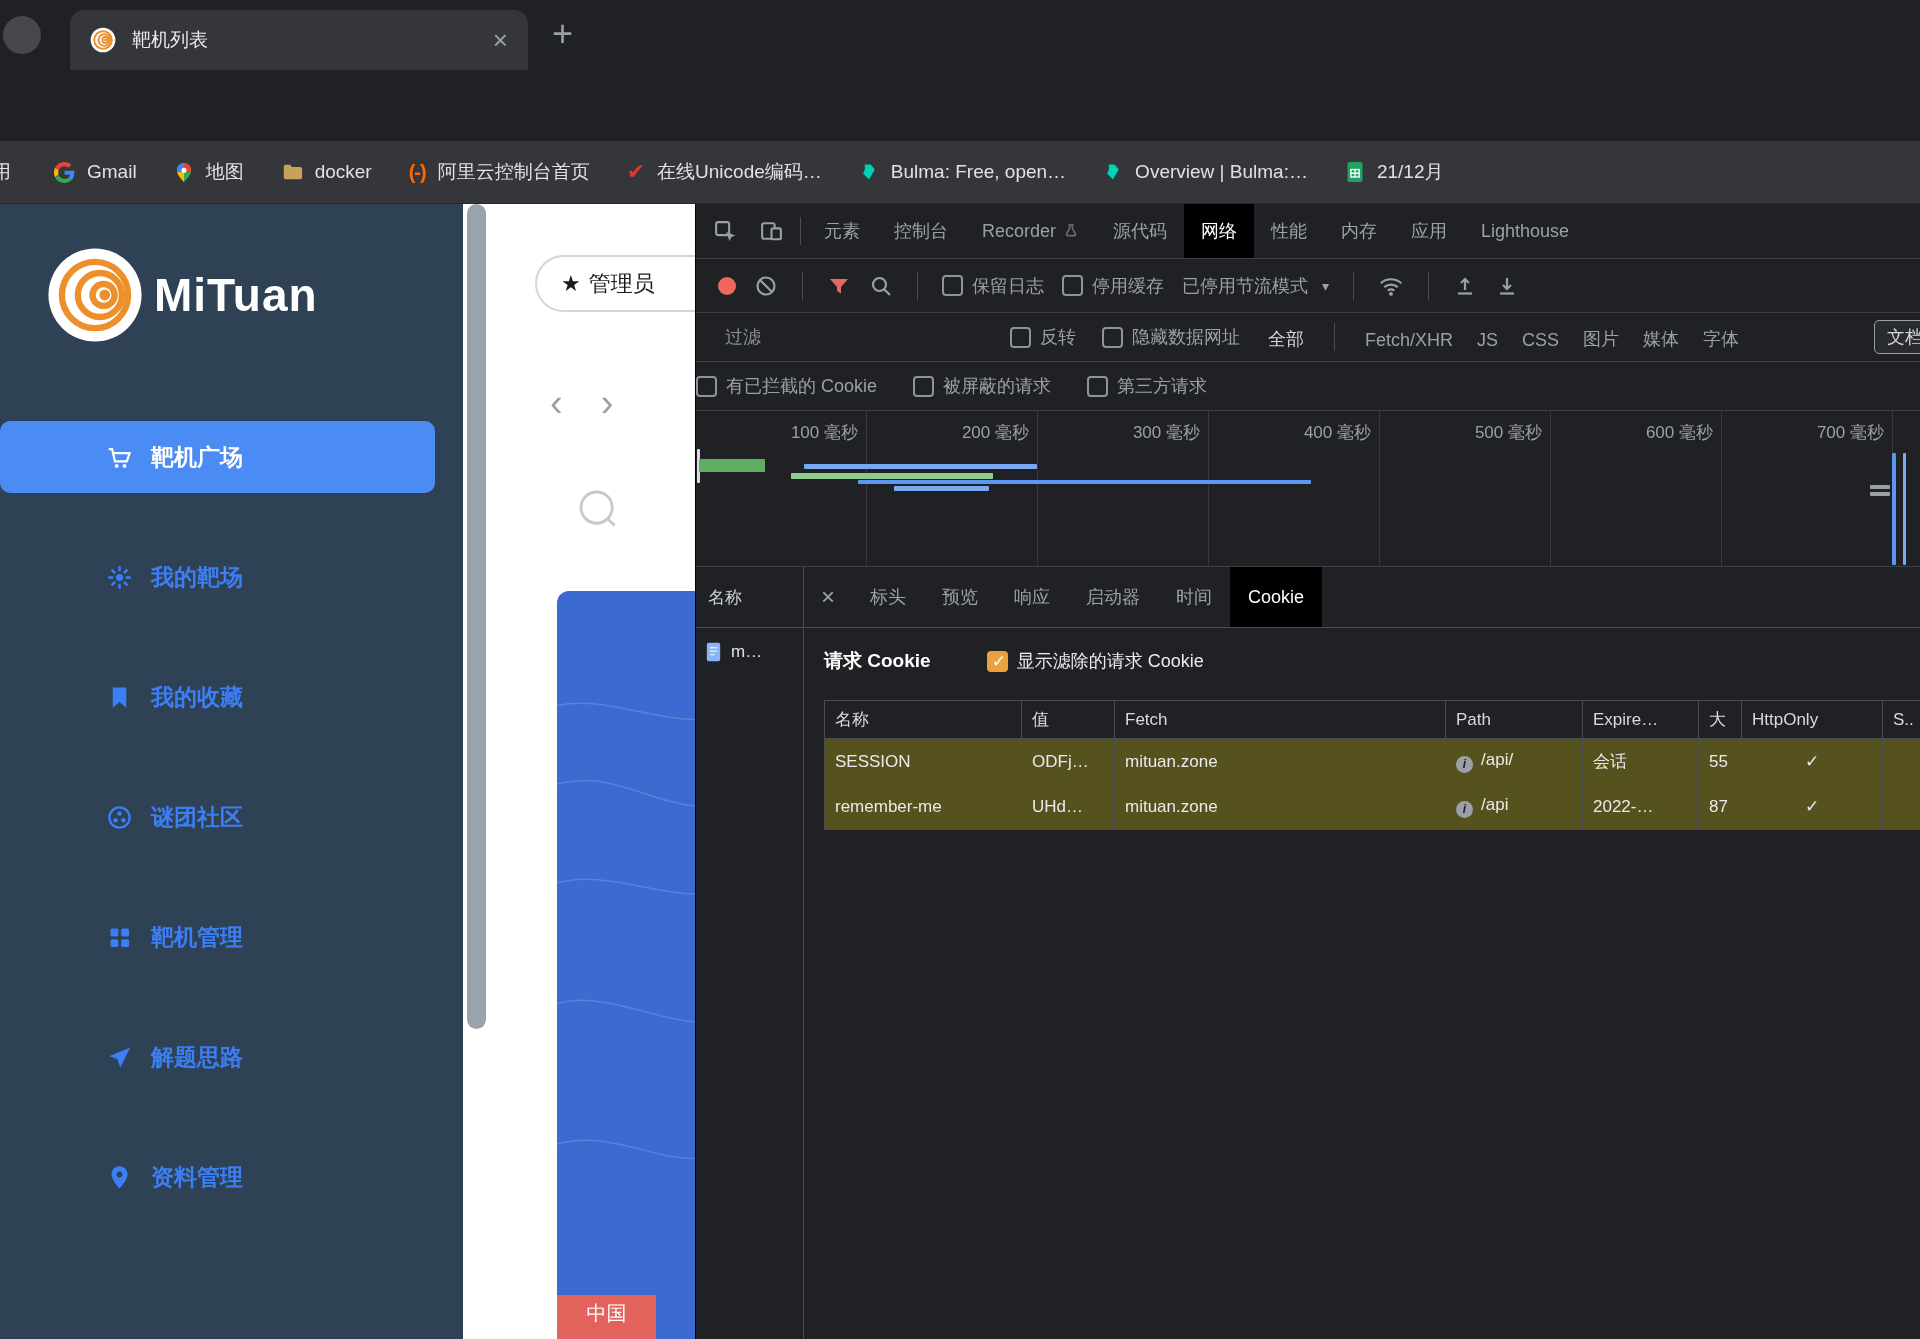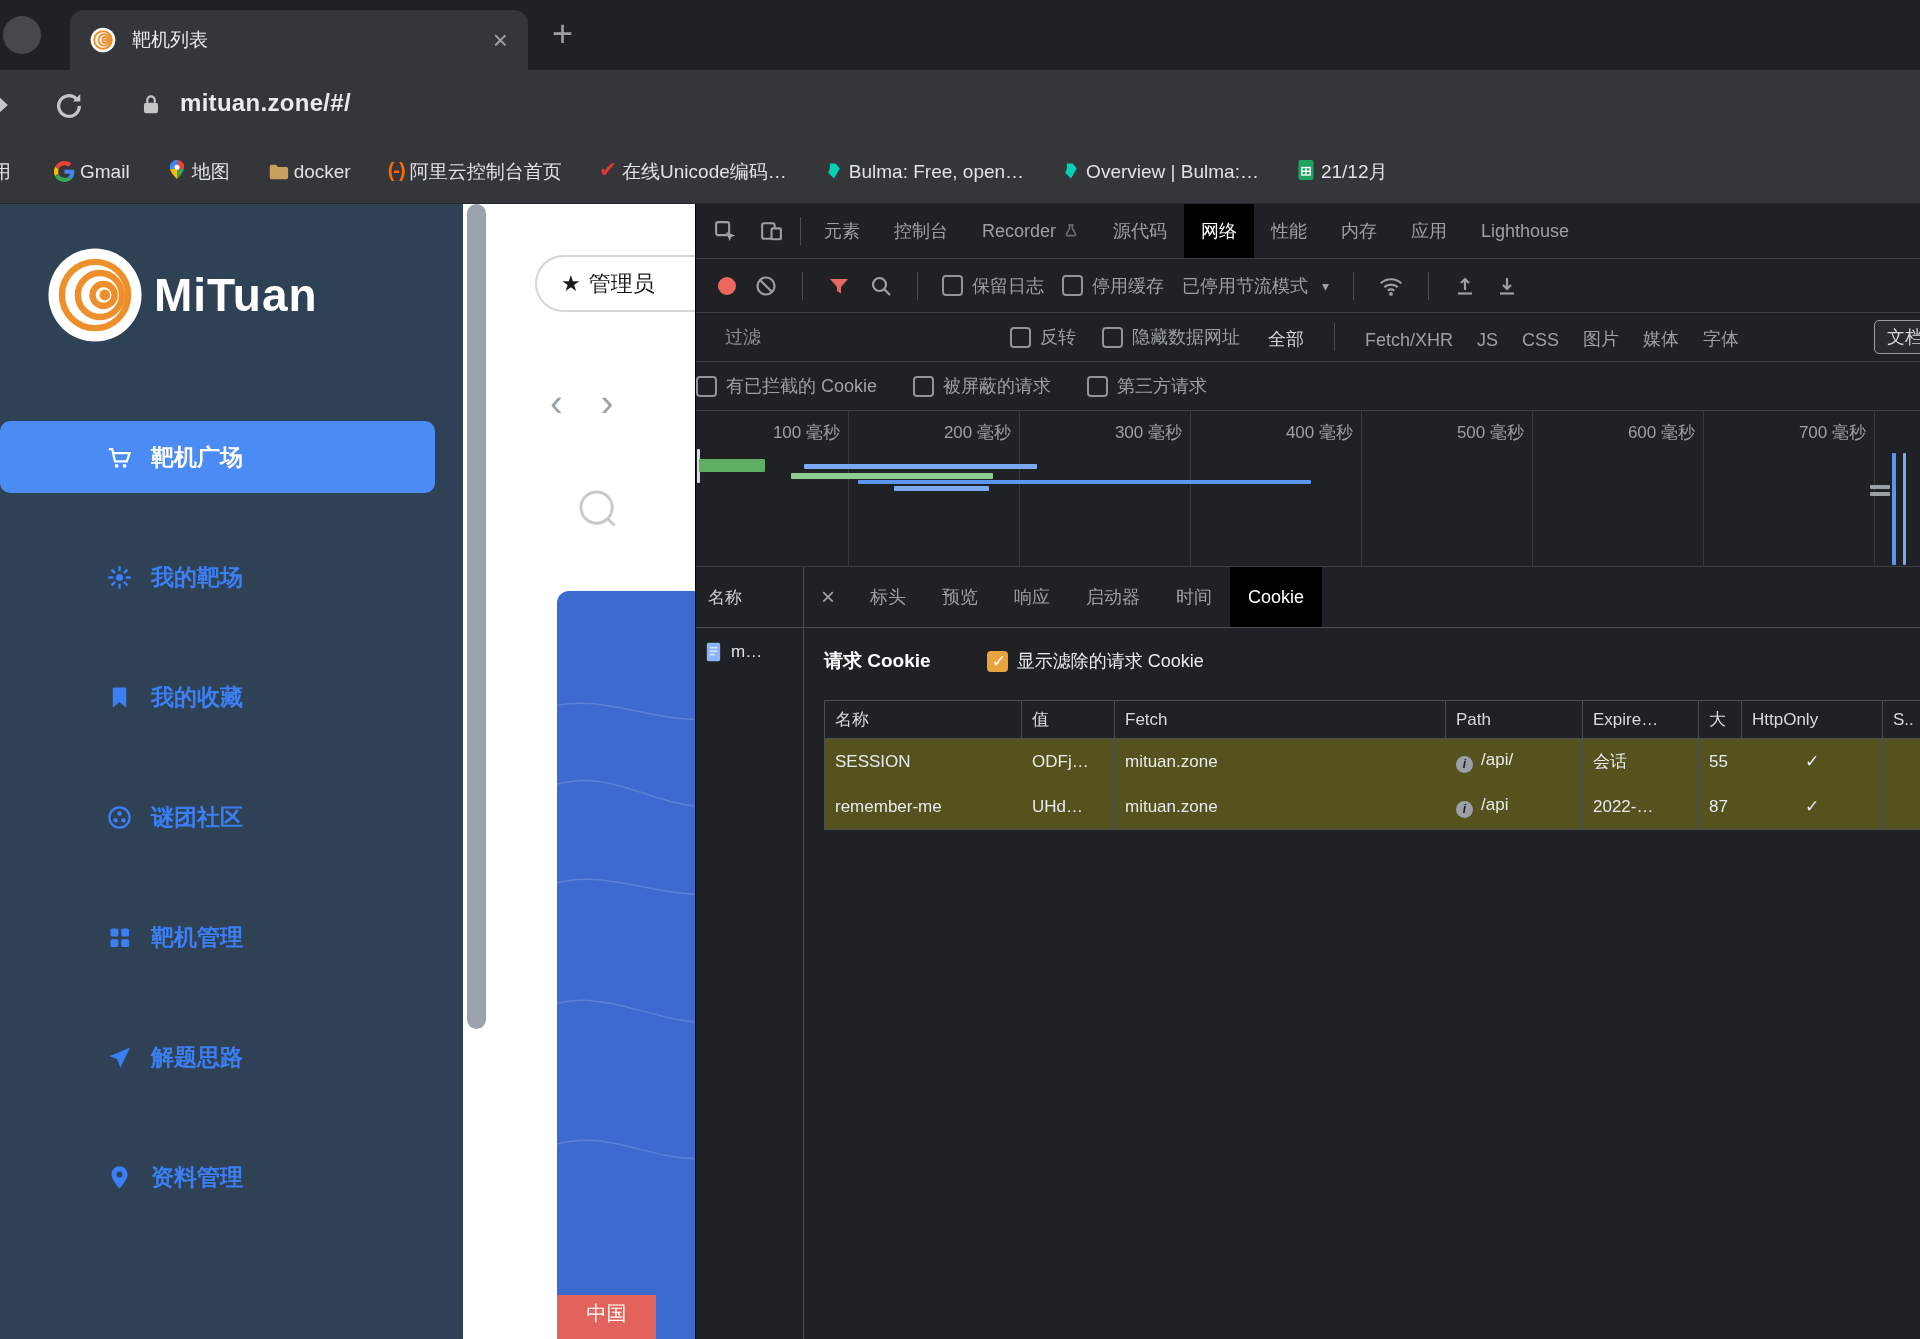--- a/index.html
+++ b/index.html
@@ -15,21 +15,21 @@
   .tab-close{color:#9aa0a6;font-size:26px;line-height:1;}
   .newtab{position:absolute;left:552px;top:13px;font-size:36px;color:#9aa0a6;}
   .addressbar{position:absolute;top:70px;left:0;right:0;height:71px;background:#35363a;display:flex;align-items:center;}
   .navfrag{position:absolute;left:-30px;top:18px;}
   .reload{position:absolute;left:52px;top:19px;}
   .lockwrap{position:absolute;left:138px;top:22px;}
   .url{position:absolute;left:180px;top:19px;font-size:24px;font-weight:600;color:#e8eaed;letter-spacing:.3px;}
   .bookmarks{position:absolute;top:141px;left:0;right:0;height:63px;background:#35363a;display:flex;align-items:center;
              gap:37px;padding-left:54px;box-sizing:border-box;border-bottom:1px solid #27282b;}
   .bm-partial{position:absolute;left:-8px;top:18px;font-size:19px;color:#dfe1e5;}
-  .bm{display:flex;align-items:flex-start;gap:5px;white-space:nowrap;}
+  .bm{display:flex;align-items:center;gap:12px;white-space:nowrap;}
   .bm .lbl{font-size:19px;color:#dfe1e5;}
   .ali{color:#FF6A00;font-weight:700;font-size:20px;letter-spacing:-1px;}
   .redchk{color:#e0382e;font-size:22px;font-weight:700;line-height:1;}
   
   .sidebar{position:absolute;left:0;top:204px;width:463px;bottom:0;background:#2F4154;overflow:hidden;}
   .logo{position:absolute;left:46px;top:42px;display:flex;align-items:center;gap:10px;}
   .logo-text{font-size:46px;font-weight:700;color:#fff;letter-spacing:1px;}
   .nav{position:absolute;top:217px;left:0;right:0;}
   .nav-item{height:72px;margin:0 28px 48px 0;display:flex;align-items:center;gap:18px;padding-left:106px;
             color:#3c7ff5;font-size:23px;font-weight:600;border-radius:10px;}
@@ -61,21 +61,21 @@
   .cb.checked{background:#E8A33D;border-color:#E8A33D;}
   .cb.checked::after{content:"✓";position:absolute;left:3px;top:-2px;color:#fff;font-size:17px;font-weight:700;}
   .throttle{display:flex;align-items:center;gap:14px;white-space:nowrap;}
   .dt-filterrow{height:49px;padding-left:29px;position:relative;overflow:hidden;}
   .filter-ph{color:#8b9095;width:285px;flex:0 0 auto;}
   .typefilters{display:flex;align-items:flex-end;gap:24px;white-space:nowrap;}
   .tf-all{color:#d5d7da;}
   .doc-chip{position:absolute;right:-16px;top:7px;border:1px solid #9aa0a6;border-radius:5px;padding:4px 12px;color:#d5d7da;background:#2a2b2e;}
   .dt-cookiefilters{height:49px;gap:36px;}
   .dt-timeline{height:155px;position:relative;border-bottom:1px solid #3c4043;overflow:hidden;flex:0 0 auto;}
-  .tl-col{position:absolute;top:0;bottom:0;width:153px;border-right:1px solid #36383c;box-sizing:border-box;
+  .tl-col{position:absolute;top:0;bottom:0;width:171px;border-right:1px solid #36383c;box-sizing:border-box;
           font-size:17px;color:#9aa0a6;text-align:right;padding:10px 8px 0 0;}
   .wfbar{position:absolute;border-radius:1px;}
   .dt-bottom{flex:1;display:flex;min-height:0;}
   .reqcol{width:108px;flex:0 0 auto;border-right:1px solid #494c50;display:flex;flex-direction:column;box-sizing:border-box;}
   .req-header{height:61px;display:flex;align-items:center;padding-left:12px;color:#cdd1d5;border-bottom:1px solid #494c50;box-sizing:border-box;font-size:17px;}
   .req-item{height:48px;display:flex;align-items:center;gap:9px;padding-left:9px;color:#dfe1e5;font-size:17px;}
   .detail{flex:1;display:flex;flex-direction:column;min-width:0;}
   .detail-tabs{height:61px;display:flex;align-items:center;border-bottom:1px solid #494c50;box-sizing:border-box;}
   .d-close{padding:0 17px;font-size:24px;color:#9aa0a6;}
   .d-tab{padding:0 18px;height:100%;display:flex;align-items:center;white-space:nowrap;}
@@ -113,40 +113,20 @@
             </g>
             <circle cx="24" cy="20" r="2.2" fill="#ED8F2B"></circle>
           </svg>
       </span>
       <span class="tab-title">靶机列表</span>
       <span class="tab-close">×</span>
     </div>
     <div class="newtab">+</div>
   </div>
 
-  <div class="addressbar">
-    <span class="navfrag">
-      <svg width="44" height="34" viewBox="0 0 24 18">
-          <path d="M2 9h16M13 3.5L19 9l-6 5.5" fill="none" stroke="#c4c7c5" stroke-width="2.2"></path>
-        </svg>
-    </span>
-    <span class="reload">
-      <svg width="34" height="34" viewBox="0 0 24 24">
-          <path d="M19.3 12a7.3 7.3 0 1 1-2.1-5.1" fill="none" stroke="#c4c7c5" stroke-width="2.3"></path>
-          <path d="M20 3.6v5.2h-5.2z" fill="#c4c7c5"></path>
-        </svg>
-    </span>
-    <span class="lockwrap">
-      <svg width="26" height="26" viewBox="0 0 24 24">
-          <rect x="5.5" y="10" width="13" height="9.5" rx="2" fill="#c4c7c5"></rect>
-          <path d="M8.5 10V7.5a3.5 3.5 0 0 1 7 0V10" fill="none" stroke="#c4c7c5" stroke-width="2"></path>
-        </svg>
-    </span>
-    <span class="url">mituan.zone/#/</span>
-  </div>
 
   <div class="bookmarks">
     <span class="bm-partial">用</span>
     <span class="bm">
       <span>
           <svg width="21" height="21" viewBox="0 0 48 48">
             <path fill="#EA4335" d="M24 9.5c3.5 0 6.6 1.2 9.1 3.6l6.8-6.8C35.8 2.4 30.2 0 24 0 14.6 0 6.5 5.4 2.6 13.2l7.9 6.2C12.4 13.1 17.7 9.5 24 9.5z"></path>
             <path fill="#4285F4" d="M46.5 24.5c0-1.6-.1-3.1-.4-4.5H24v9h12.7c-.6 2.9-2.2 5.4-4.7 7.1l7.6 5.9c4.4-4.1 6.9-10.1 6.9-17.5z"></path>
             <path fill="#FBBC05" d="M10.5 28.6c-.5-1.5-.8-3-.8-4.6s.3-3.1.8-4.6l-7.9-6.2C.9 16.5 0 20.1 0 24s.9 7.5 2.6 10.8l7.9-6.2z"></path>
             <path fill="#34A853" d="M24 48c6.2 0 11.4-2 15.2-5.5l-7.6-5.9c-2.1 1.4-4.8 2.2-7.6 2.2-6.3 0-11.6-3.6-13.5-8.9l-7.9 6.2C6.5 42.6 14.6 48 24 48z"></path>

